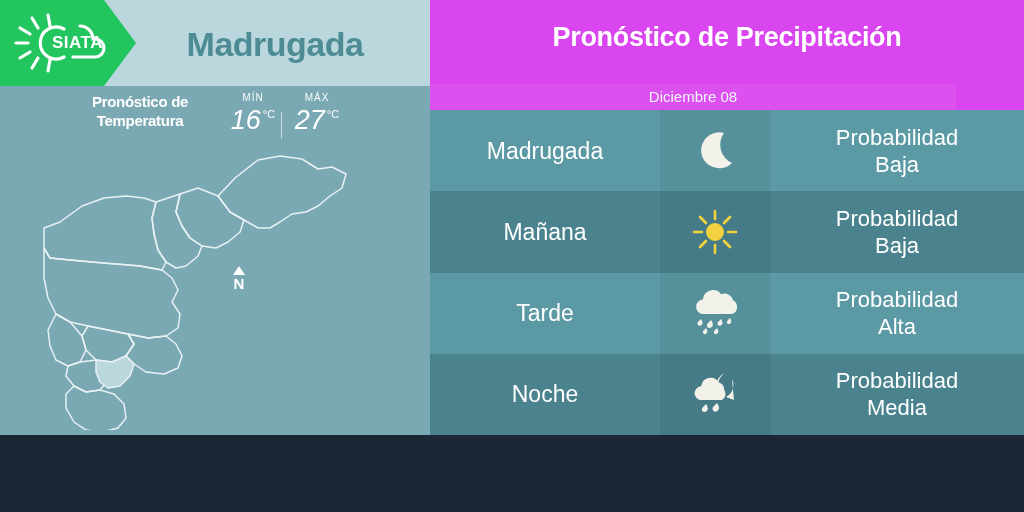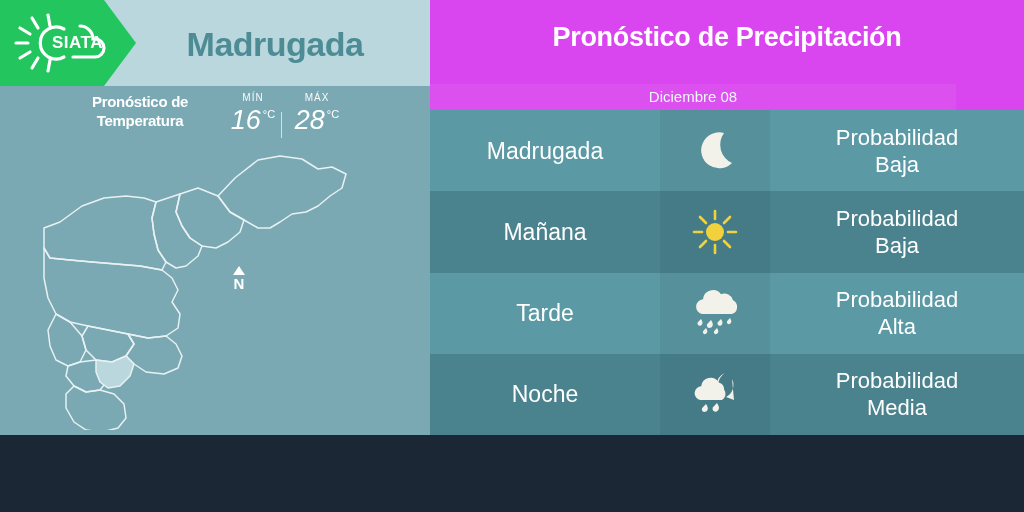--- a/index.html
+++ b/index.html
@@ -113,21 +113,21 @@
         <span>Pronóstico de</span><br>
         <span>Temperatura</span>
       </div>
       <div class="temp-val temp-min">
         <span class="lbl">MÍN</span>
         <span class="num">16</span><span class="unit">°C</span>
       </div>
       <div class="temp-sep"></div>
       <div class="temp-val temp-max">
         <span class="lbl">MÁX</span>
-        <span class="num">28</span><span class="unit">°C</span>
+        <span class="num">27</span><span class="unit">°C</span>
       </div>
     </div>
 
     <div class="map-wrap">
       <svg viewBox="0 0 380 280">
         <g fill="none" stroke="#e8f1f3" stroke-width="1.5" stroke-linejoin="round">
 
           <path d="M188 46 L205 28 L228 10 L250 6 L272 9 L288 19 L302 17 L316 24 L312 38 L300 46 L288 56 L276 62 L262 64 L250 72 L240 78 L228 78 L214 70 L200 62 Z"></path>
 
           <path d="M150 44 L168 38 L188 46 L200 62 L214 70 L210 82 L198 92 L186 98 L172 96 L160 88 L152 76 L146 62 Z"></path>

